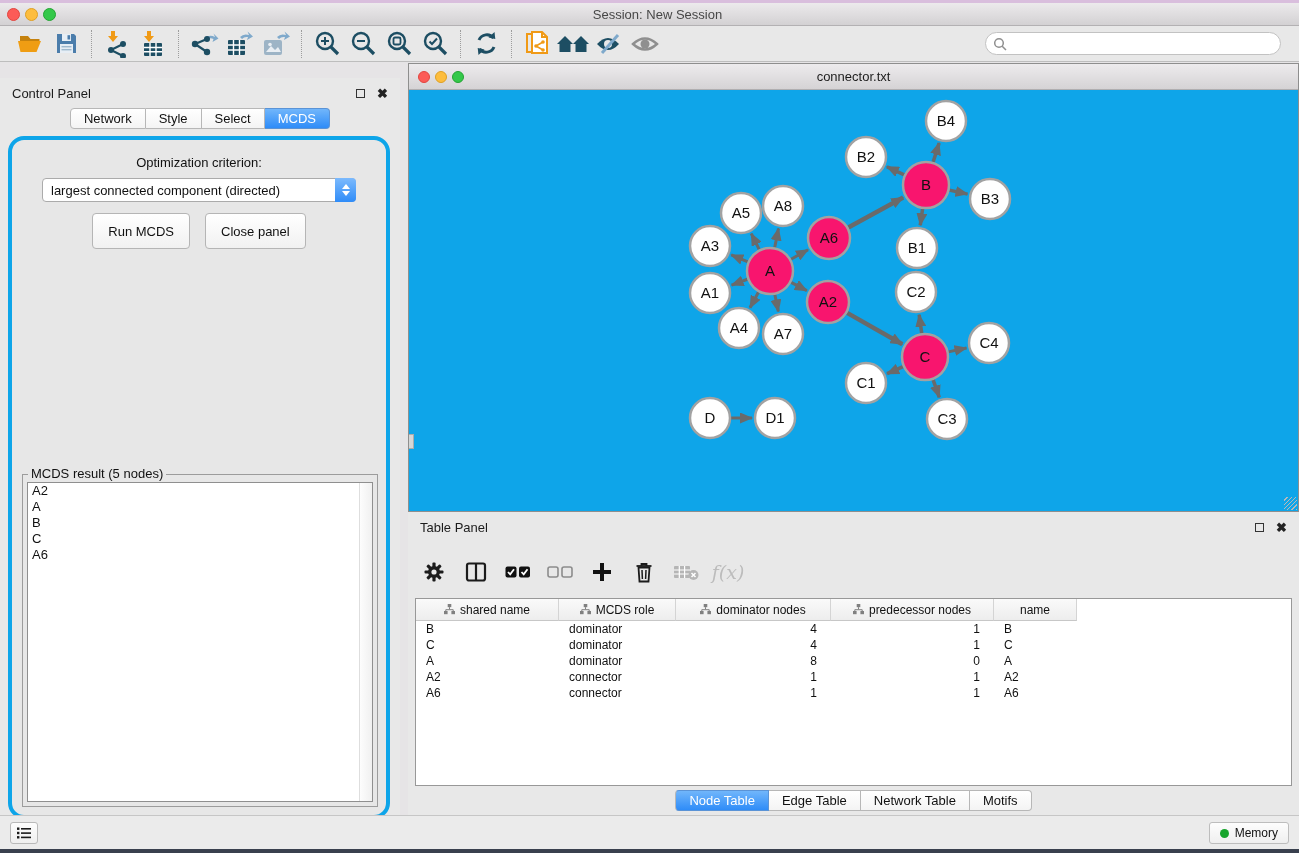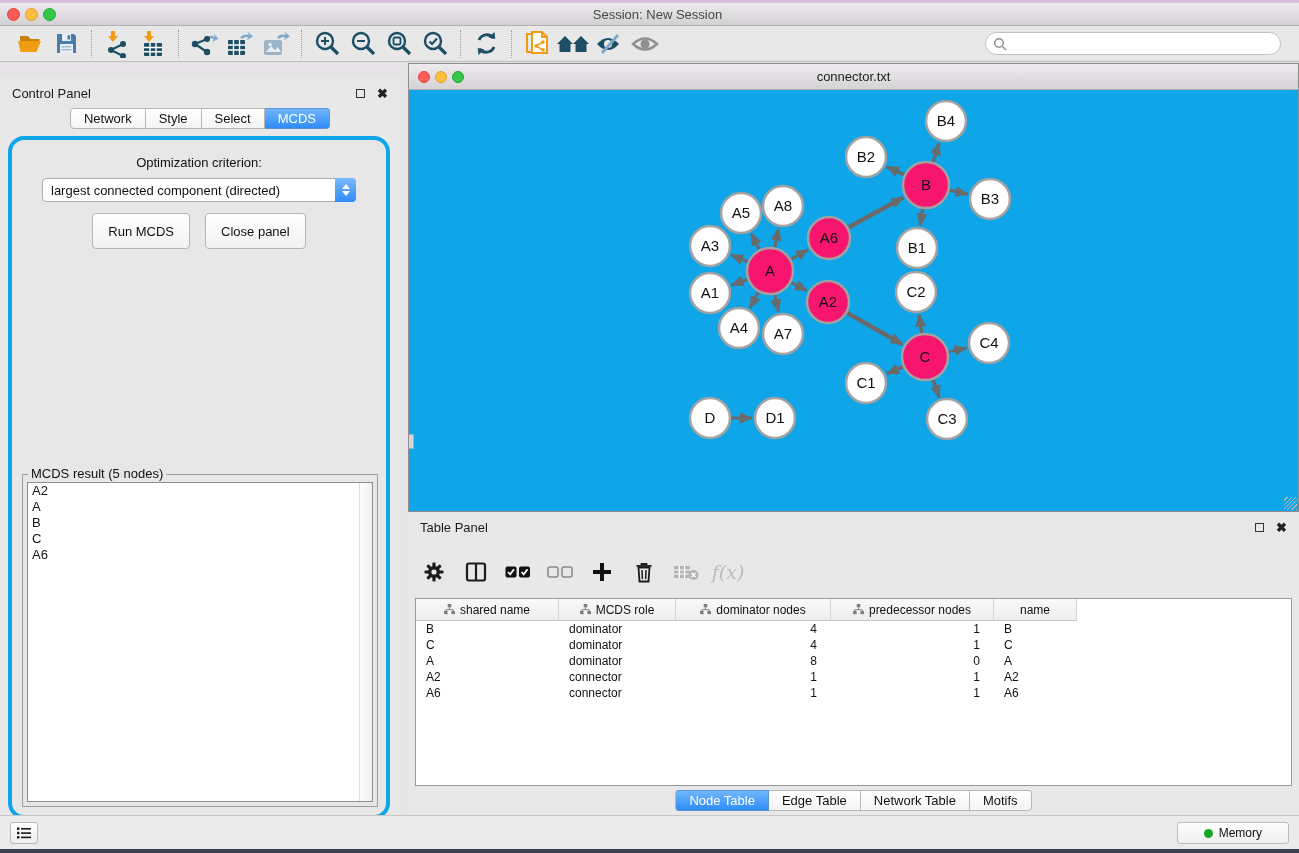--- a/index.html
+++ b/index.html
@@ -87,21 +87,21 @@
     display:flex; align-items:center; justify-content:center; gap:5px; font-size:12px; color:#111; height:22px; }
   .tr { display:flex; height:16px; align-items:center; }
   .td { font-size:12px; color:#111; padding:0 10px; }
   .td.right { text-align:right; padding-right:14px; }
   .tabs-row { position:absolute; bottom:4px; left:0; right:0; display:flex; justify-content:center; }
 
   
   .status-bar { position:absolute; left:0; bottom:4px; height:34px; right:0; background:#ebebeb; border-top:1px solid #c6c6c6; }
   .list-btn { position:absolute; left:10px; top:6px; width:28px; height:22px; background:linear-gradient(#fdfdfd,#efefef);
     border:1px solid #b9b9b9; border-radius:3px; display:flex; align-items:center; justify-content:center; }
-  .memory-btn { position:absolute; right:10px; top:6px; height:22px; padding:0 26px;
+  .memory-btn { position:absolute; right:10px; top:6px; height:22px; padding:0 10px;
     border:1px solid #bdbdbd; border-radius:3px; background:linear-gradient(#fdfdfd,#efefef);
     display:flex; align-items:center; gap:6px; font-size:12px; color:#111; }
   .green-dot { width:9px; height:9px; border-radius:50%; background:#17a52c; }
   .wp-bottom { position:absolute; bottom:0; left:0; right:0; height:4px; background:#39404e; }
 </style>
 </head>
 <body>
 
 <div class="screen">
   <div class="wp-top"></div>

